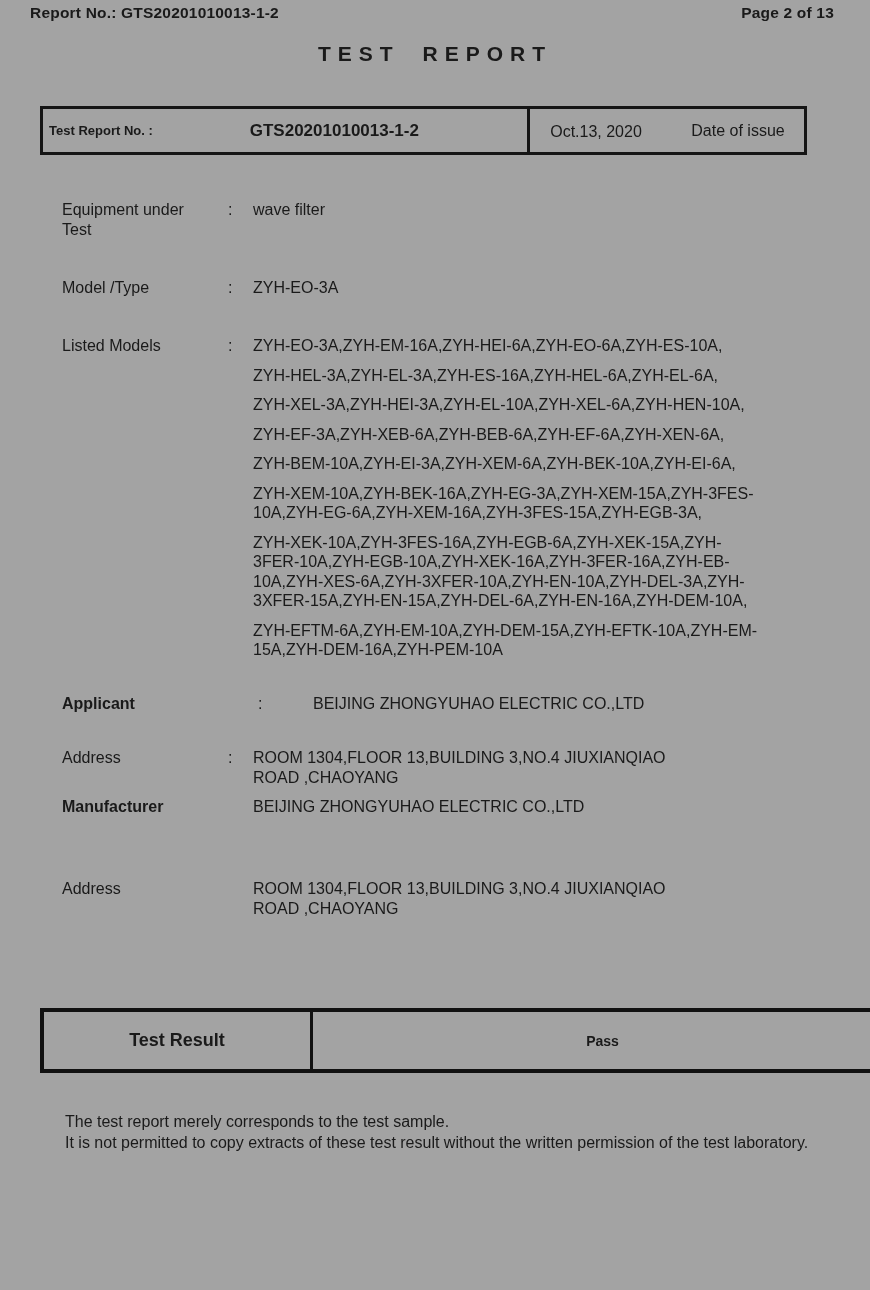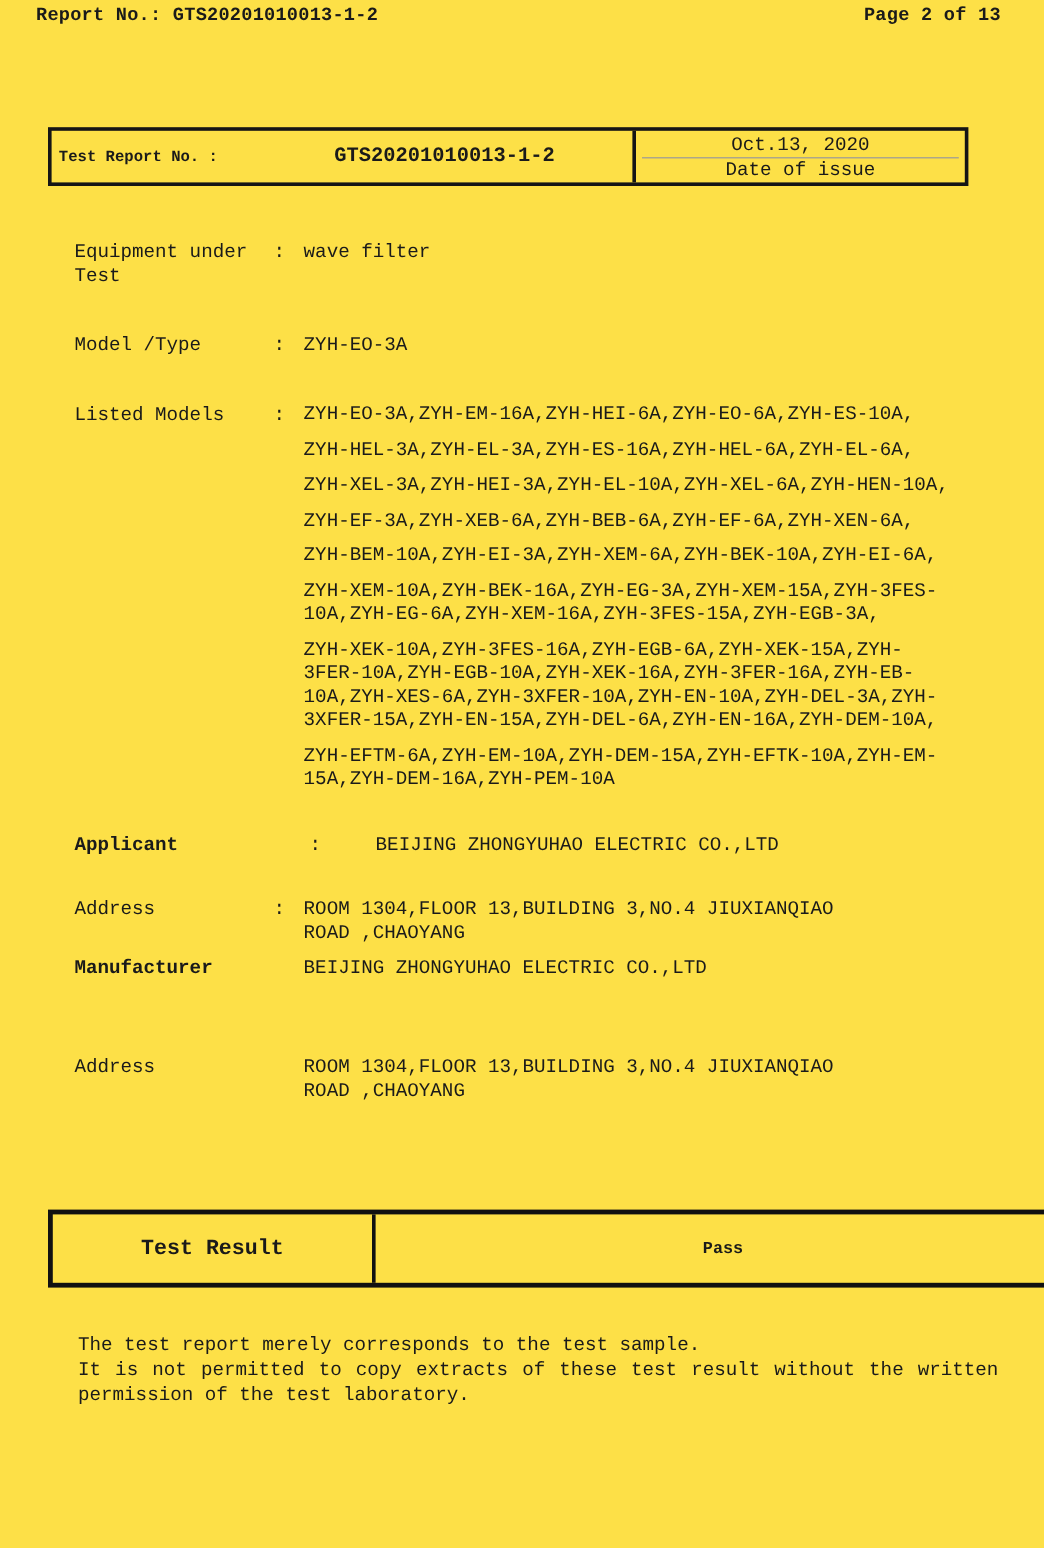--- a/index.html
+++ b/index.html
@@ -1,20 +1,20 @@
 <!DOCTYPE html>
 <html><head>
 <meta charset="utf-8">
 <style>
   html,body{margin:0;padding:0;background:#fff;}
   .page{
     position:relative;
     width:870px;height:1290px;
-    background:#fde047;
-    font-family:Liberation Mono, monospace;
+    background:#a3a3a3;
+    font-family:Liberation Sans, sans-serif;
     color:#1a1a1a;
     overflow:hidden;
   }
   .prelines{white-space:pre-line;}
   
   .hdr{position:absolute;top:4px;font-size:15.5px;font-weight:bold;letter-spacing:.2px;}
   .hdr-left{left:30px;}
   .hdr-right{right:36px;}
   
   .title{
@@ -28,21 +28,21 @@
     border:3px solid #151515;box-sizing:border-box;
     display:flex;
   }
   .rpt-left{
     width:487px;box-sizing:border-box;
     border-right:3px solid #151515;
     display:flex;align-items:center;
   }
   .rpt-label{font-size:13px;font-weight:bold;margin-left:6px;}
   .rpt-number{font-size:17px;font-weight:bold;margin-left:97px;}
-  .rpt-right{flex:1;display:flex;flex-direction:column;}
+  .rpt-right{flex:1;display:flex;flex-direction:row;}
   .rpt-date{flex:1;display:flex;align-items:center;justify-content:center;font-size:16px;padding-top:2px;}
   .rpt-date-divider{height:1px;background:#9a9a9a;margin:0 5px;}
   .rpt-date-caption{flex:1;display:flex;align-items:center;justify-content:center;font-size:16px;}
   
   .row{position:absolute;left:62px;display:flex;align-items:flex-start;font-size:16px;line-height:20px;}
   .row .lbl{width:166px;flex:0 0 166px;}
   .row .sep{width:25px;flex:0 0 25px;}
   .row .val{width:560px;flex:0 0 560px;}
   .bold{font-weight:bold;}
   .row-equipment{top:200px;}
@@ -72,20 +72,21 @@
   .footer .just{text-align:justify;}
 </style>
 </head>
 <body>
 
 <div class="page">
 
   <div class="hdr hdr-left">Report No.: GTS20201010013-1-2</div>
   <div class="hdr hdr-right">Page 2 of 13</div>
 
+  <div class="title">TEST REPORT</div>
 
   <div class="rpt-table">
     <div class="rpt-left">
       <span class="rpt-label">Test Report No. :</span>
       <span class="rpt-number">GTS20201010013-1-2</span>
     </div>
     <div class="rpt-right">
       <div class="rpt-date">Oct.13, 2020</div>
       <div class="rpt-date-divider"></div>
       <div class="rpt-date-caption">Date of issue</div>

